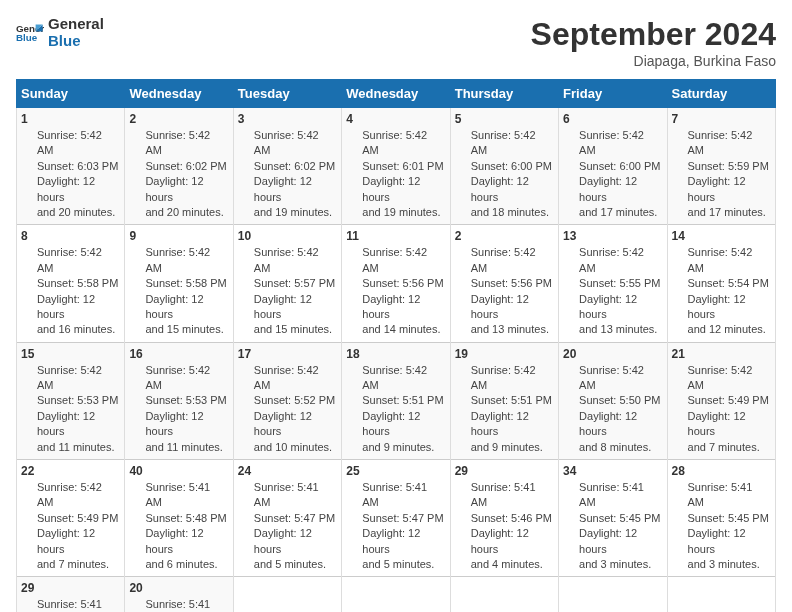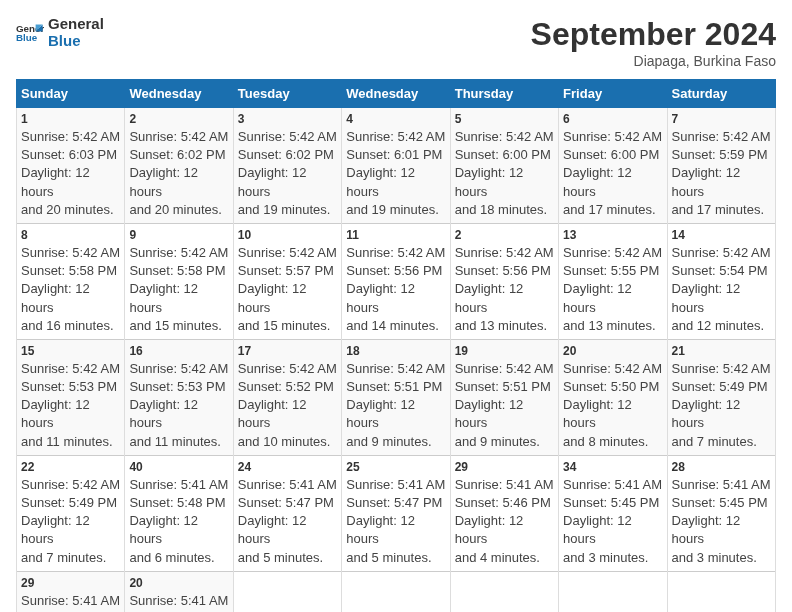--- a/index.html
+++ b/index.html
@@ -77,23 +77,24 @@
     tbody tr:nth-child(even) {
       background-color: #fff;
     }
     .day-num {
       font-size: 12px;
       font-weight: bold;
       display: block;
       margin-bottom: 2px;
     }
     .cell-content {
-      font-size: 13px;
+      font-size: 11px;
       line-height: 1.4;
       color: #444;
+      margin-left: 16px;
     }
     .empty-cell {
       background: #fff;
     }
   </style>
 </head>
 <body>
 
 <div class="container">
   <div class="header-row">

